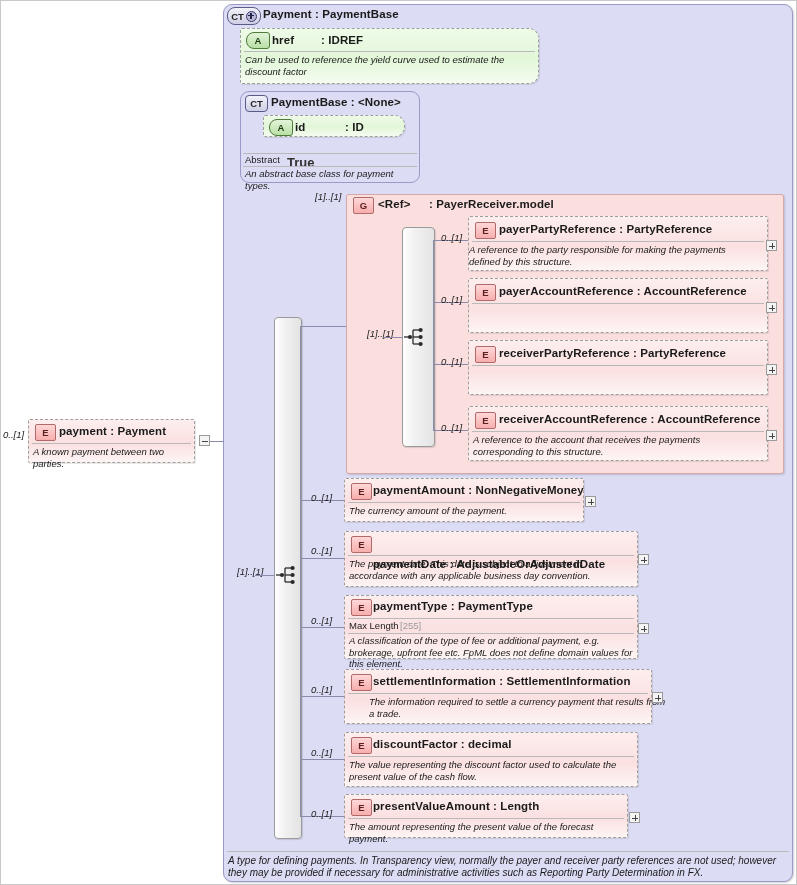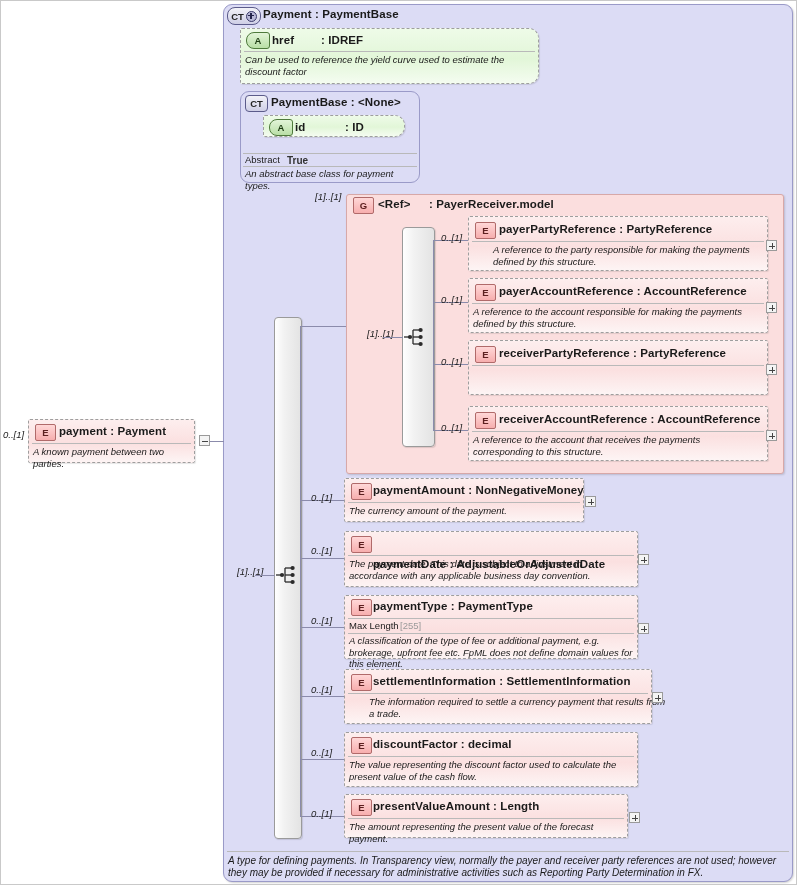--- a/index.html
+++ b/index.html
@@ -126,21 +126,21 @@
     position:absolute;
     font-style:italic;
     font-size:9.5px;
     line-height:11.5px;
     color:#1a1a1a;
   }
   .meta-k{
     position:absolute;font-size:9.5px;color:#1a1a1a;
   }
   .meta-v{
-    position:absolute;font-size:10px;color:#333;font-weight:bold;
+    position:absolute;font-size:13px;color:#333;font-weight:bold;
   }
   .meta-v.grey{color:#9a9a9a;font-weight:normal;font-size:9.5px;}
 
   .occ{
     position:absolute;
     font-style:italic;
     font-size:9.5px;
     color:#1a1a1a;
     white-space:nowrap;
   }
@@ -252,31 +252,30 @@
   <div class="ln lnh" style="left:432px;top:363px;width:35px;"></div>
   <div class="ln lnh" style="left:432px;top:429px;width:35px;"></div>
   <div class="ln lnh" style="left:382px;top:336px;width:20px;"></div>
 
   <div class="abs el-box" style="left:467px;top:215px;width:300px;height:55px;"></div>
   <div class="chip chip-e" style="left:474px;top:221px;">
     <span>E</span>
   </div>
   <div class="title" style="left:498px;top:222px;">payerPartyReference : PartyReference</div>
   <div class="hr" style="left:471px;top:240px;width:292px;"></div>
-  <div class="doc" style="left:492px;top:243px;width:290px;">A reference to the party responsible for making the payments defined by this structure.</div>
+  <div class="doc" style="left:468px;top:243px;width:290px;">A reference to the party responsible for making the payments defined by this structure.</div>
   <div class="occ" style="left:440px;top:231px;">0..[1]</div>
   <div class="pm plus" style="left:765px;top:239px;"></div>
 
   <div class="abs el-box" style="left:467px;top:277px;width:300px;height:55px;"></div>
   <div class="chip chip-e" style="left:474px;top:283px;">
     <span>E</span>
   </div>
   <div class="title" style="left:498px;top:284px;">payerAccountReference : AccountReference</div>
   <div class="hr" style="left:471px;top:302px;width:292px;"></div>
-  <div class="doc" style="left:472px;top:305px;width:290px;">A reference to the account responsible for making the payments defined by this structure.</div>
   <div class="occ" style="left:440px;top:293px;">0..[1]</div>
   <div class="pm plus" style="left:765px;top:301px;"></div>
 
   <div class="abs el-box" style="left:467px;top:339px;width:300px;height:55px;"></div>
   <div class="chip chip-e" style="left:474px;top:345px;">
     <span>E</span>
   </div>
   <div class="title" style="left:498px;top:346px;">receiverPartyReference : PartyReference</div>
   <div class="hr" style="left:471px;top:364px;width:292px;"></div>
   <div class="occ" style="left:440px;top:355px;">0..[1]</div>

